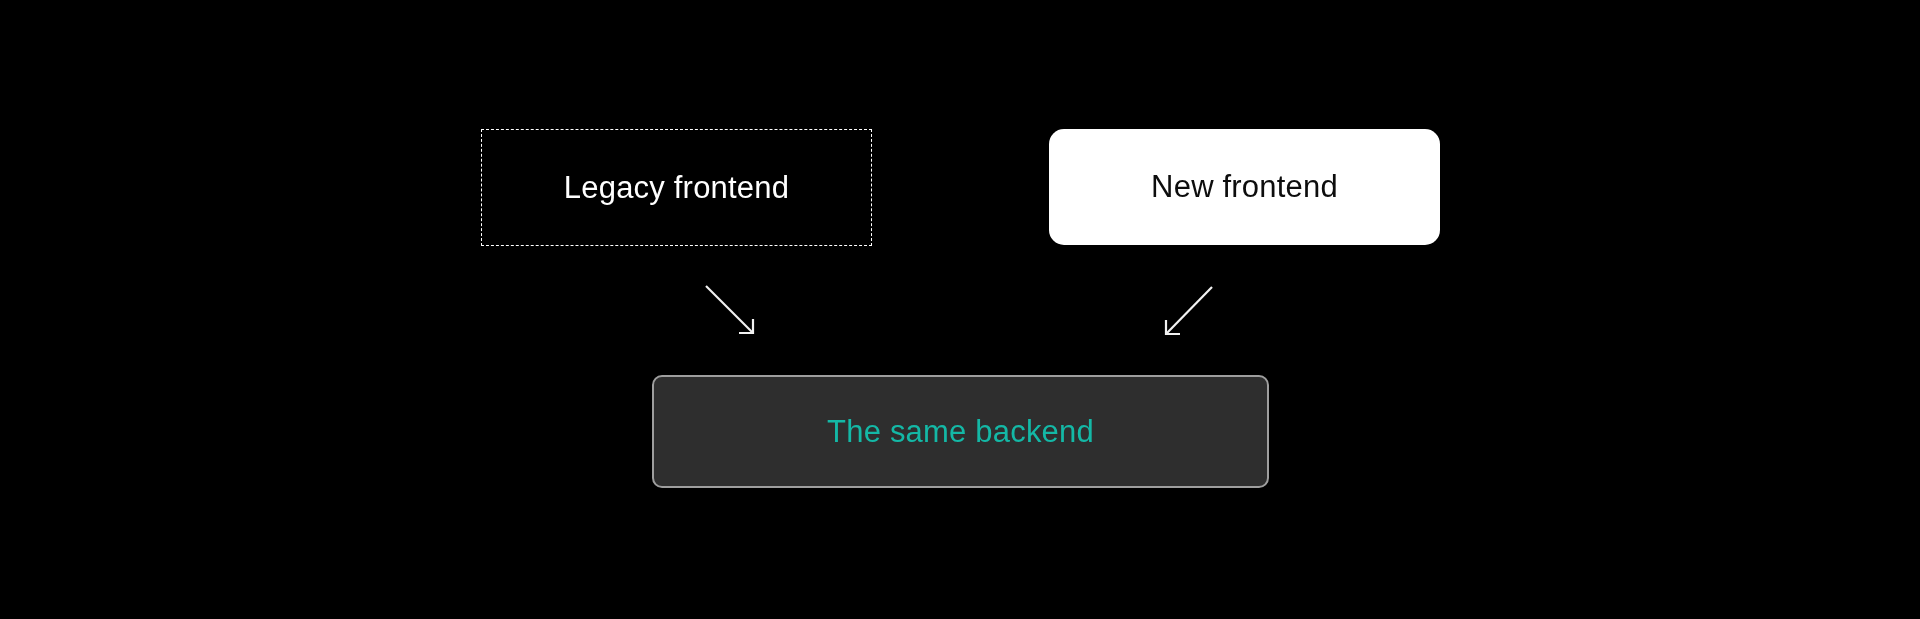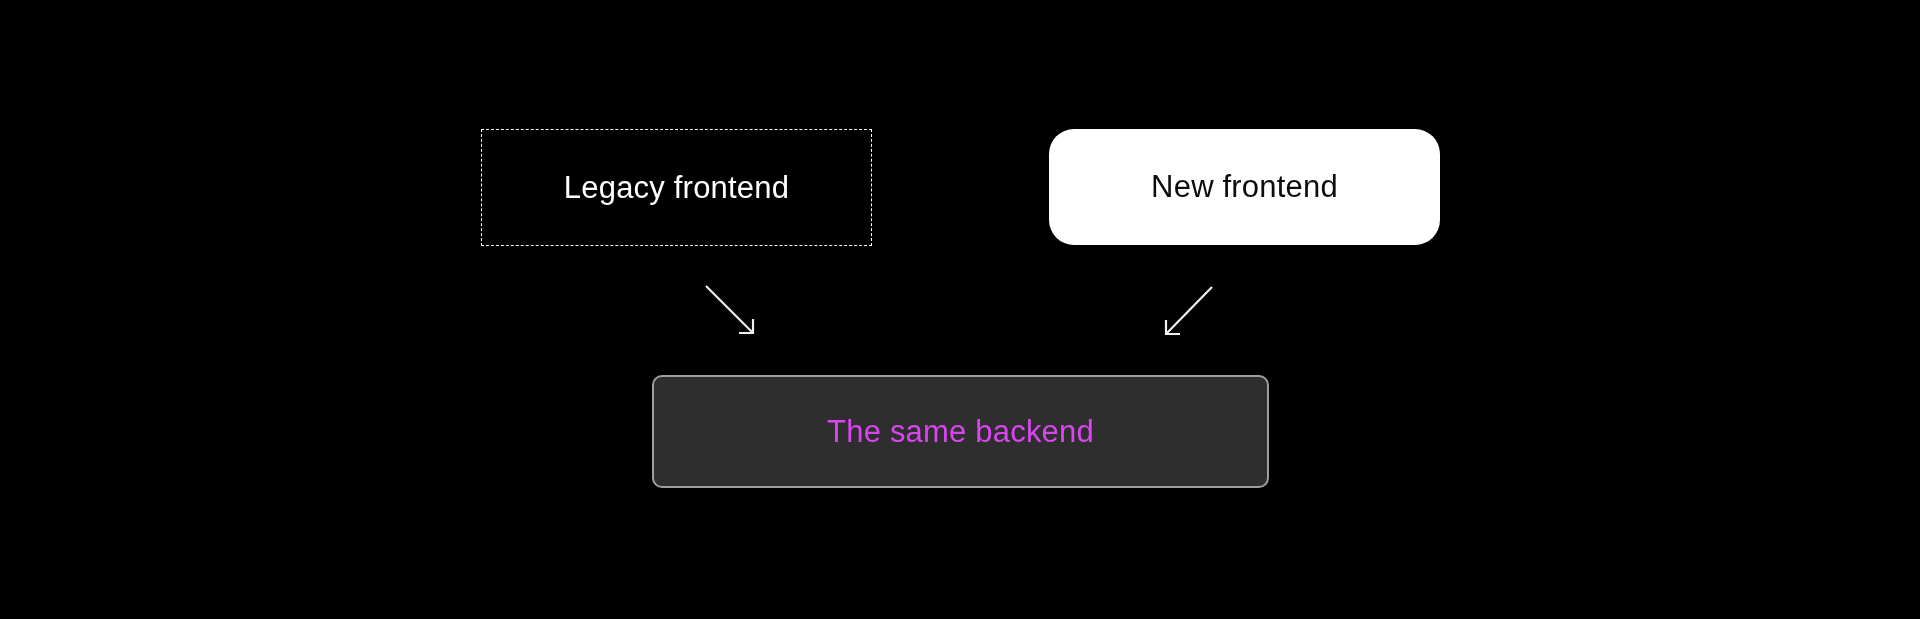--- a/index.html
+++ b/index.html
@@ -34,32 +34,32 @@
     background: #000000;
     border: 1.5px dashed #ffffff;
     color: #ffffff;
   }
   .node-new {
     left: 1049px;
     top: 129px;
     width: 391px;
     height: 116px;
     background: #ffffff;
-    border-radius: 25px;
+    border-radius: 15px;
     color: #0d0d0d;
   }
   .node-backend {
     left: 652px;
     top: 375px;
     width: 617px;
     height: 113px;
     background: #2e2e2e;
     border: 2px solid #9e9e9e;
     border-radius: 10px;
-    color: #d946ef;
+    color: #14b8a6;
   }
   .edges-layer {
     position: absolute;
     left: 0;
     top: 0;
     width: 1920px;
     height: 619px;
     pointer-events: none;
   }
 </style>

